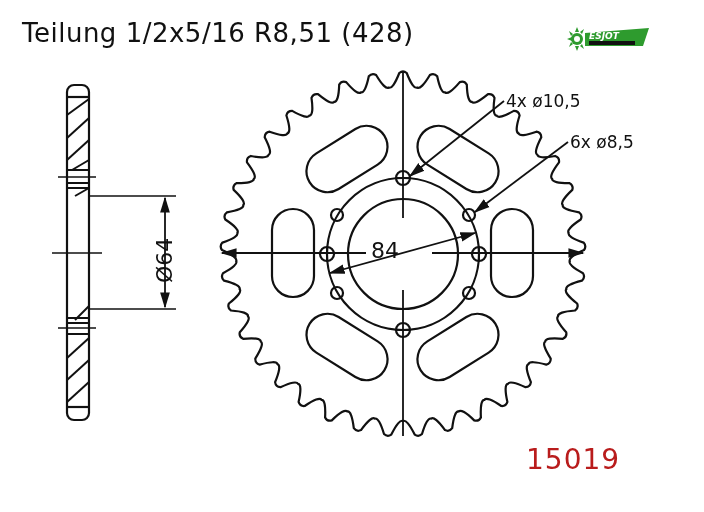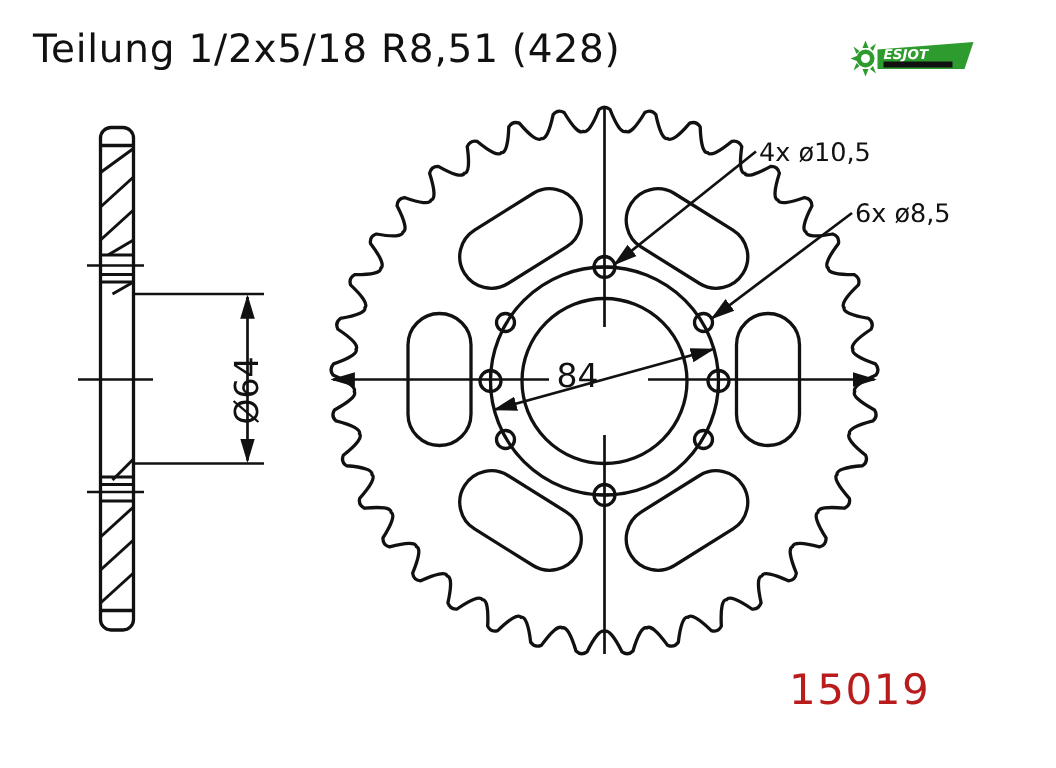--- a/index.html
+++ b/index.html
@@ -6,21 +6,21 @@
   body{width:704px;height:512px;position:relative;overflow:hidden;font-family:"DejaVu Sans",sans-serif;color:#111;}
   .title{position:absolute;left:22px;top:18px;font-size:26px;letter-spacing:0.5px;color:#111;white-space:pre;}
   .part-no{position:absolute;left:526px;top:443px;font-size:28px;color:#b91c1c;letter-spacing:1px;}
   .logo{position:absolute;left:567px;top:24px;width:90px;height:28px;font-style:italic;}
   svg.drawing{position:absolute;left:0;top:0;}
   .lbl{font-family:"DejaVu Sans",sans-serif;fill:#111;}
 </style>
 </head>
 <body>
 
-<div class="title">Teilung 1/2x5/18 R8,51 (428)</div>
+<div class="title">Teilung 1/2x5/16 R8,51 (428)</div>
 
 <div class="logo">
   <svg width="90" height="28" viewBox="0 0 90 28">
     <g fill="#2e9b2e">
       <circle cx="10" cy="15" r="6"></circle>
       <polygon points="10,3 12,8 8,8"></polygon>
       <polygon points="10,27 12,22 8,22"></polygon>
       <polygon points="0,15 5,13 5,17"></polygon>
       <polygon points="2,7 6,10 4,12"></polygon>
       <polygon points="2,23 6,20 4,18"></polygon>

